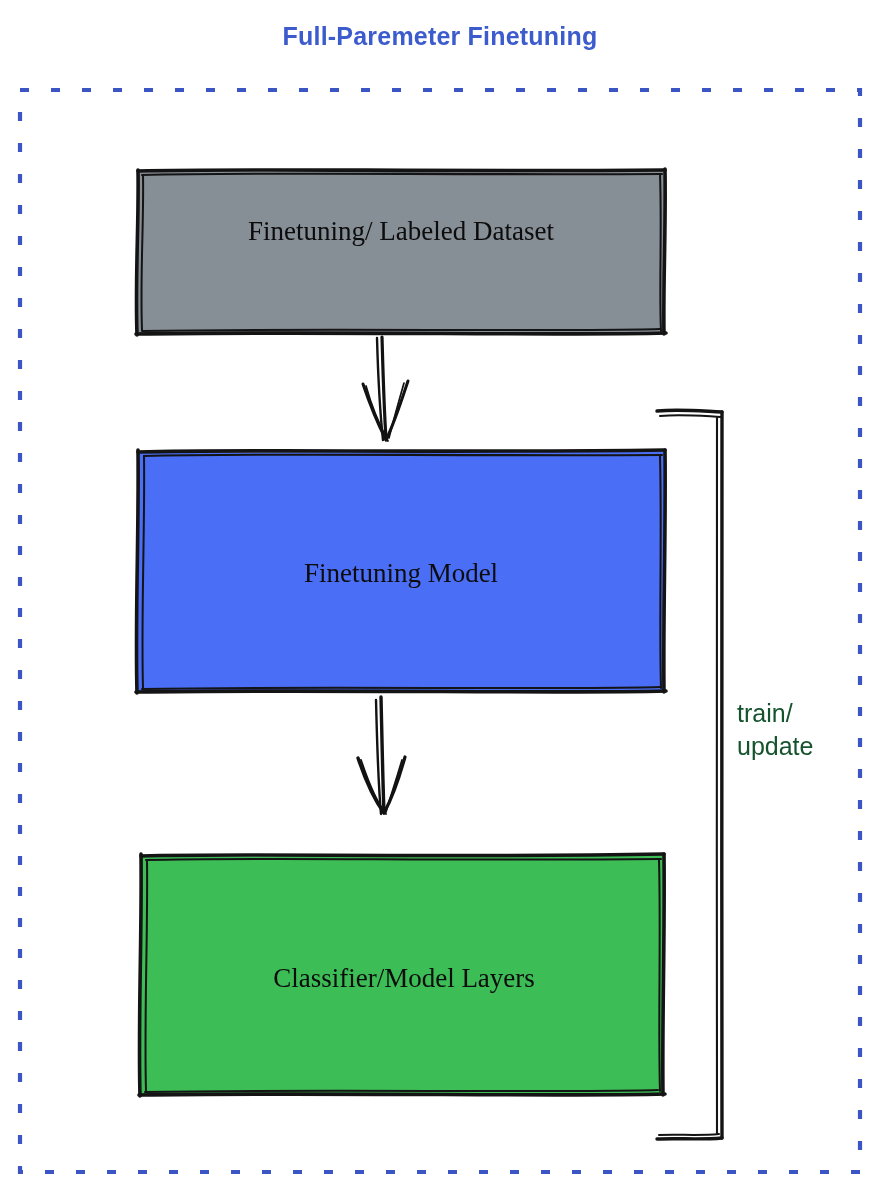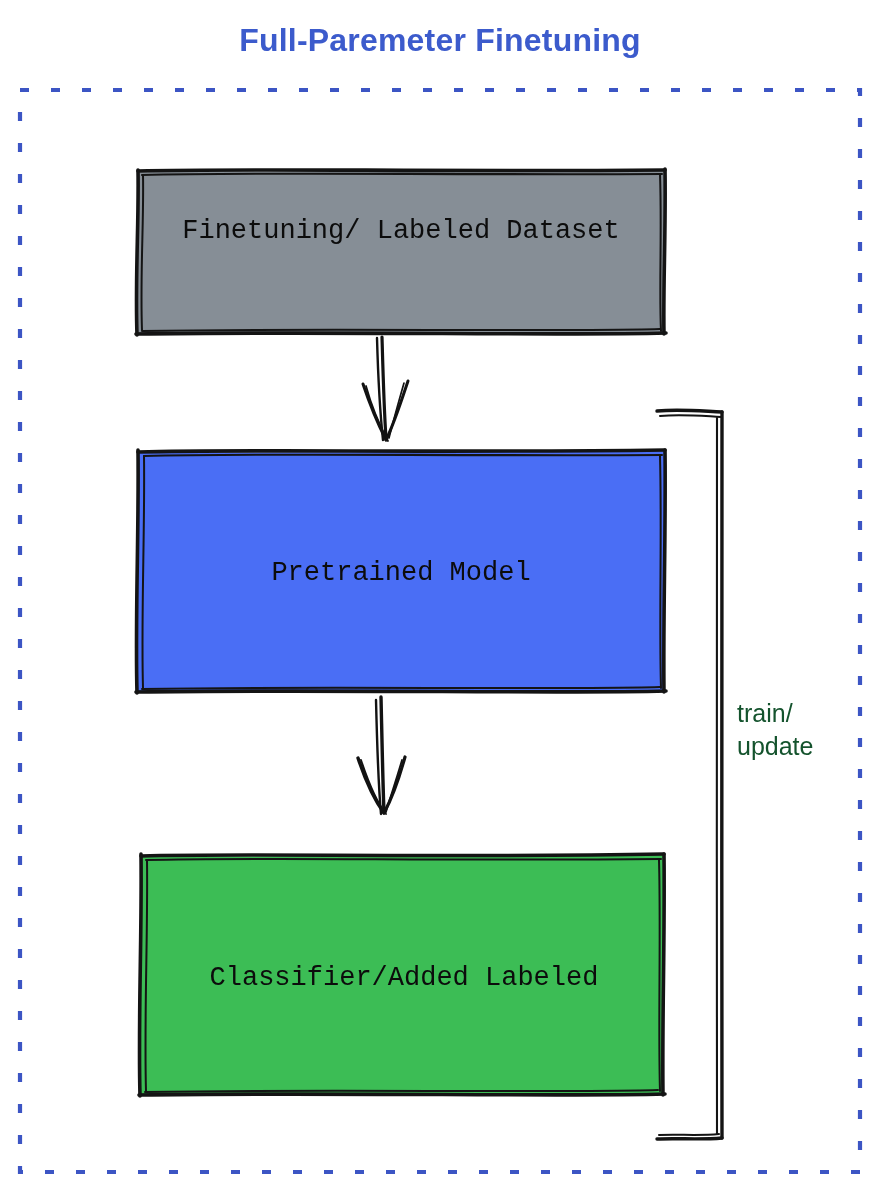--- a/index.html
+++ b/index.html
@@ -20,29 +20,29 @@
     width: 880px;
     height: 1200px;
   }
   .diagram-title {
     position: absolute;
     top: 22px;
     left: 0;
     width: 880px;
     text-align: center;
     font-family: "Liberation Sans", sans-serif;
-    font-size: 32px;
+    font-size: 25px;
     font-weight: 600;
     letter-spacing: 0.2px;
     color: #3c5bcc;
     white-space: nowrap;
   }
   .node-label {
     position: absolute;
-    font-family: Liberation Mono, monospace;
+    font-family: Liberation Serif, serif;
     color: #0c0c0c;
     white-space: nowrap;
     text-align: center;
   }
   #label-dataset {
     left: 137px;
     top: 216px;
     width: 528px;
     font-size: 27px;
   }
@@ -143,18 +143,18 @@
 
     <path d="M722,1138 C700,1140 678,1138 657,1139" fill="none" stroke="#141414" stroke-width="3.4" stroke-linecap="round"></path>
     <path d="M719,1134 C698,1136 678,1134 659,1135" fill="none" stroke="#141414" stroke-width="2.0" stroke-linecap="round"></path>
   </g>
 </svg>
 
 <div class="diagram-title">Full-Paremeter Finetuning</div>
 
 <div class="node-label" id="label-dataset">Finetuning/ Labeled Dataset</div>
 
-<div class="node-label" id="label-pretrained">Pretrained Model</div>
+<div class="node-label" id="label-pretrained">Finetuning Model</div>
 
-<div class="node-label" id="label-classifier">Classifier/Added Labeled</div>
+<div class="node-label" id="label-classifier">Classifier/Model Layers</div>
 
 <div id="label-edge-train">train/
 update</div>
 
 </body></html>

